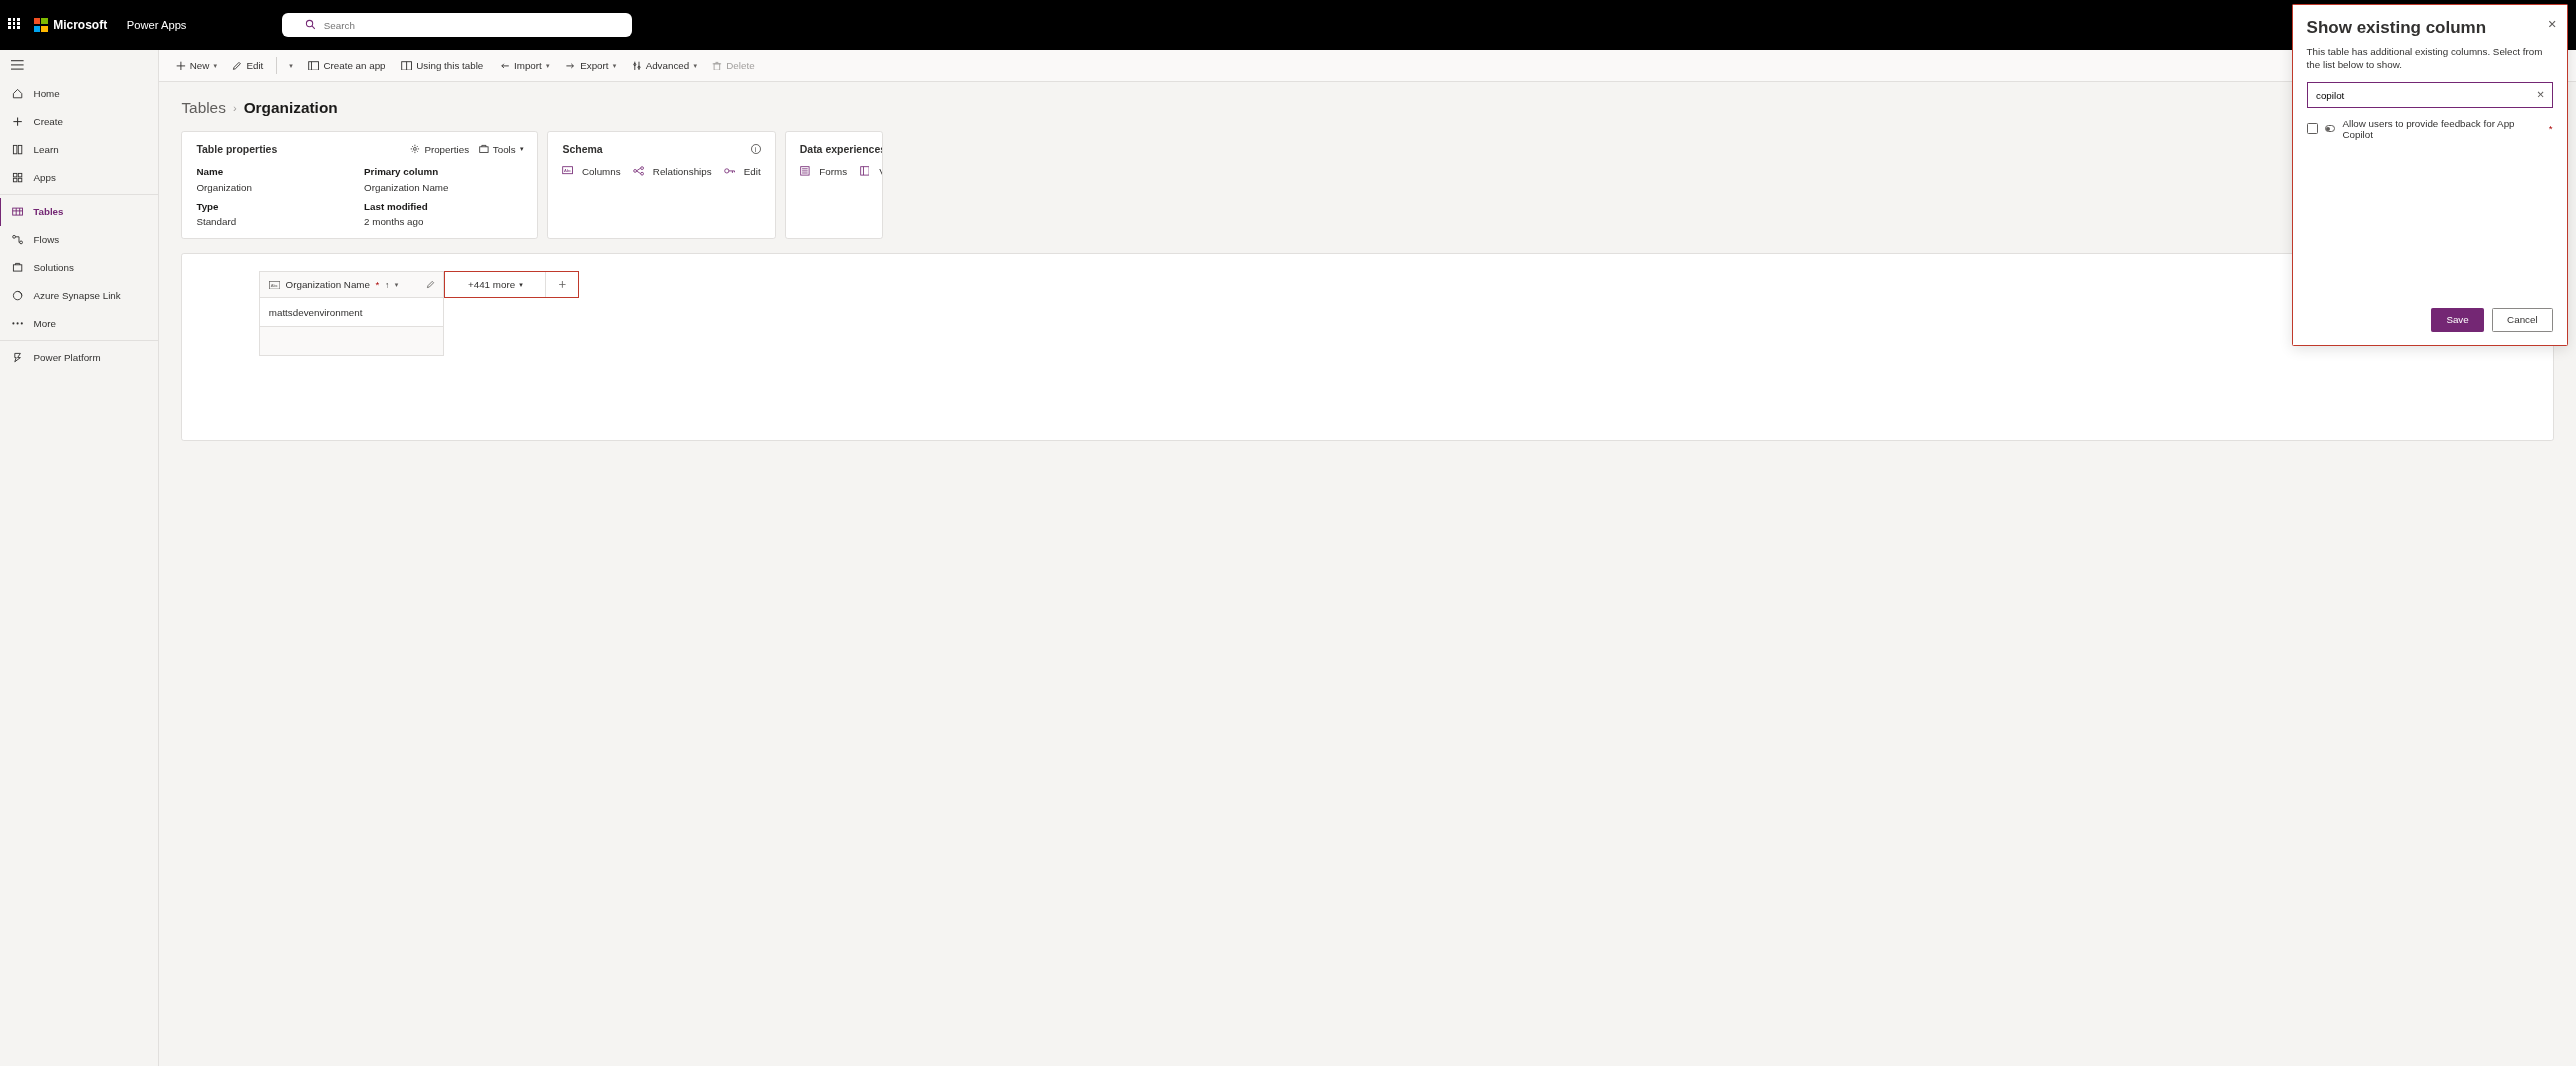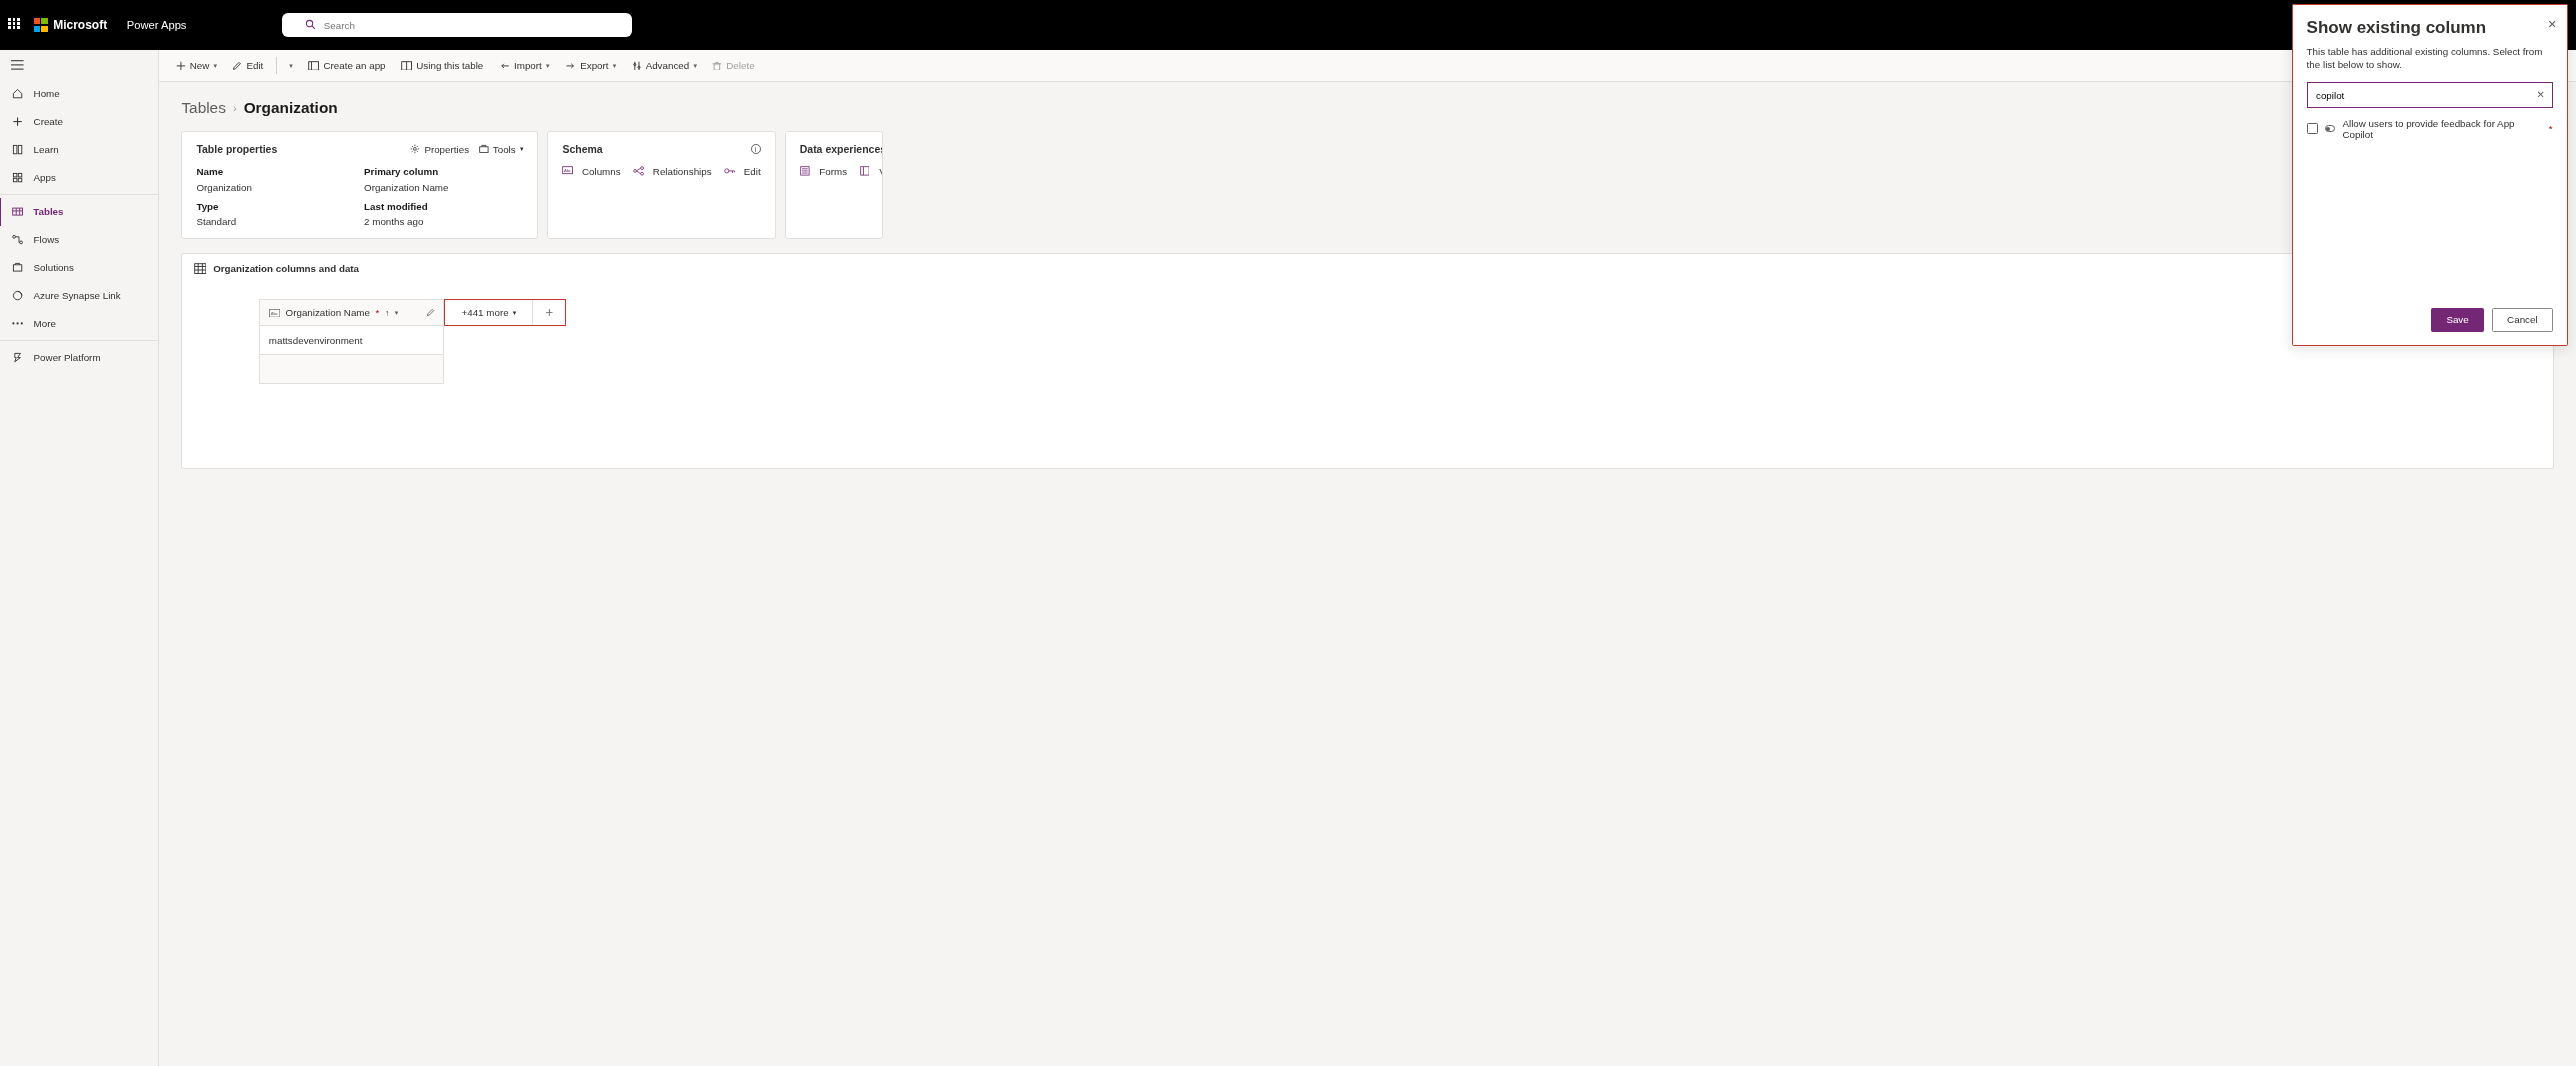--- a/index.html
+++ b/index.html
@@ -66,21 +66,21 @@
   .data-card { background:#fff; border:0.7px solid #e1dfdd; border-radius:2.8px; }
   .data-head { display:flex; align-items:center; gap:7px; padding:8.4px 11.2px; font-weight:600;}
   .data-body { padding: 17px 5.6px 84px 77px; }
   .tbl { display:flex; flex-direction:column; }
   .th-cell { padding:7px 8.4px; display:flex; align-items:center; gap:5.6px; font-size:9.8px; border-right:0.7px solid #e1dfdd;}
   .th-cell.colname { width:185px; position:relative;}
   .th-cell.colname .req { color:#a80000;}
   .th-cell.colname .sort { font-size:8.4px;}
   .th-cell.colname .chev { font-size:7px; color:#605e5c;}
   .th-cell.colname .editic { margin-left:auto; font-size:8.4px; cursor:pointer;}
-  .th-more { width:88px; display:flex; align-items:center; justify-content:center; cursor:pointer; color:#323130; gap:4.2px; border-right:0.7px solid #e1dfdd;}
+  .th-more { width:101px; display:flex; align-items:center; justify-content:center; cursor:pointer; color:#323130; gap:4.2px; border-right:0.7px solid #e1dfdd;}
   .th-add { width:32px; display:flex; align-items:center; justify-content:center; cursor:pointer; color:#605e5c; font-size:12.6px;}
   .tbl-row { display:flex; }
   .td-cell { padding:8.4px 8.4px; width:185px; border:0.7px solid #e1dfdd; border-top:none; background:#fff; font-size:9.8px;}
 
   .redbox { border:1px solid #c0392b !important;}
 
   
   .panel { position:fixed; right:8.4px; top:4.2px; width:276px; background:#fff; border:1px solid #c0392b; border-radius:1.4px; box-shadow:0 2.8px 14px rgba(0,0,0,.12); padding:12.6px 14px; z-index:50;}
   .panel-close { position:absolute; right:9.8px; top:12.6px; cursor:pointer; font-size:11.2px; color:#605e5c;}
   .panel h2 { font-size:17px; font-weight:600; margin-bottom:7px;}
@@ -456,30 +456,20 @@
                     <rect x="1" y="8" width="12" height="5"></rect>
                   </svg>
                 </span>
               <span>Dashboards</span>
             </div>
           </div>
         </div>
       </div>
 
       <div class="data-card">
-        <div class="data-head">
-          <svg width="12.6" height="11.2" viewBox="0 0 18 16" fill="none" stroke="#323130" stroke-width="1.3">
-              <rect x="1" y="1" width="16" height="14"></rect>
-              <line x1="1" y1="5" x2="17" y2="5"></line>
-              <line x1="1" y1="10" x2="17" y2="10"></line>
-              <line x1="6" y1="1" x2="6" y2="15"></line>
-              <line x1="12" y1="1" x2="12" y2="15"></line>
-            </svg>
-          <span>Organization columns and data</span>
-        </div>
         <div class="data-body">
           <div class="tbl">
             <div style="display:flex;">
               <div class="th-cell colname" style="background:#faf9f8; border:0.7px solid #e1dfdd;">
                 <svg width="11.2" height="8.4" viewBox="0 0 16 12" fill="none" stroke="#605e5c" stroke-width="1" style="font-size:14px">
                     <rect x="0.5" y="0.5" width="15" height="11"></rect>
                     <text x="2.5" y="8" font-size="6" fill="#605e5c" stroke="none">Abc</text>
                   </svg>
                 <span>Organization Name</span>
                   <span class="req">*</span>

